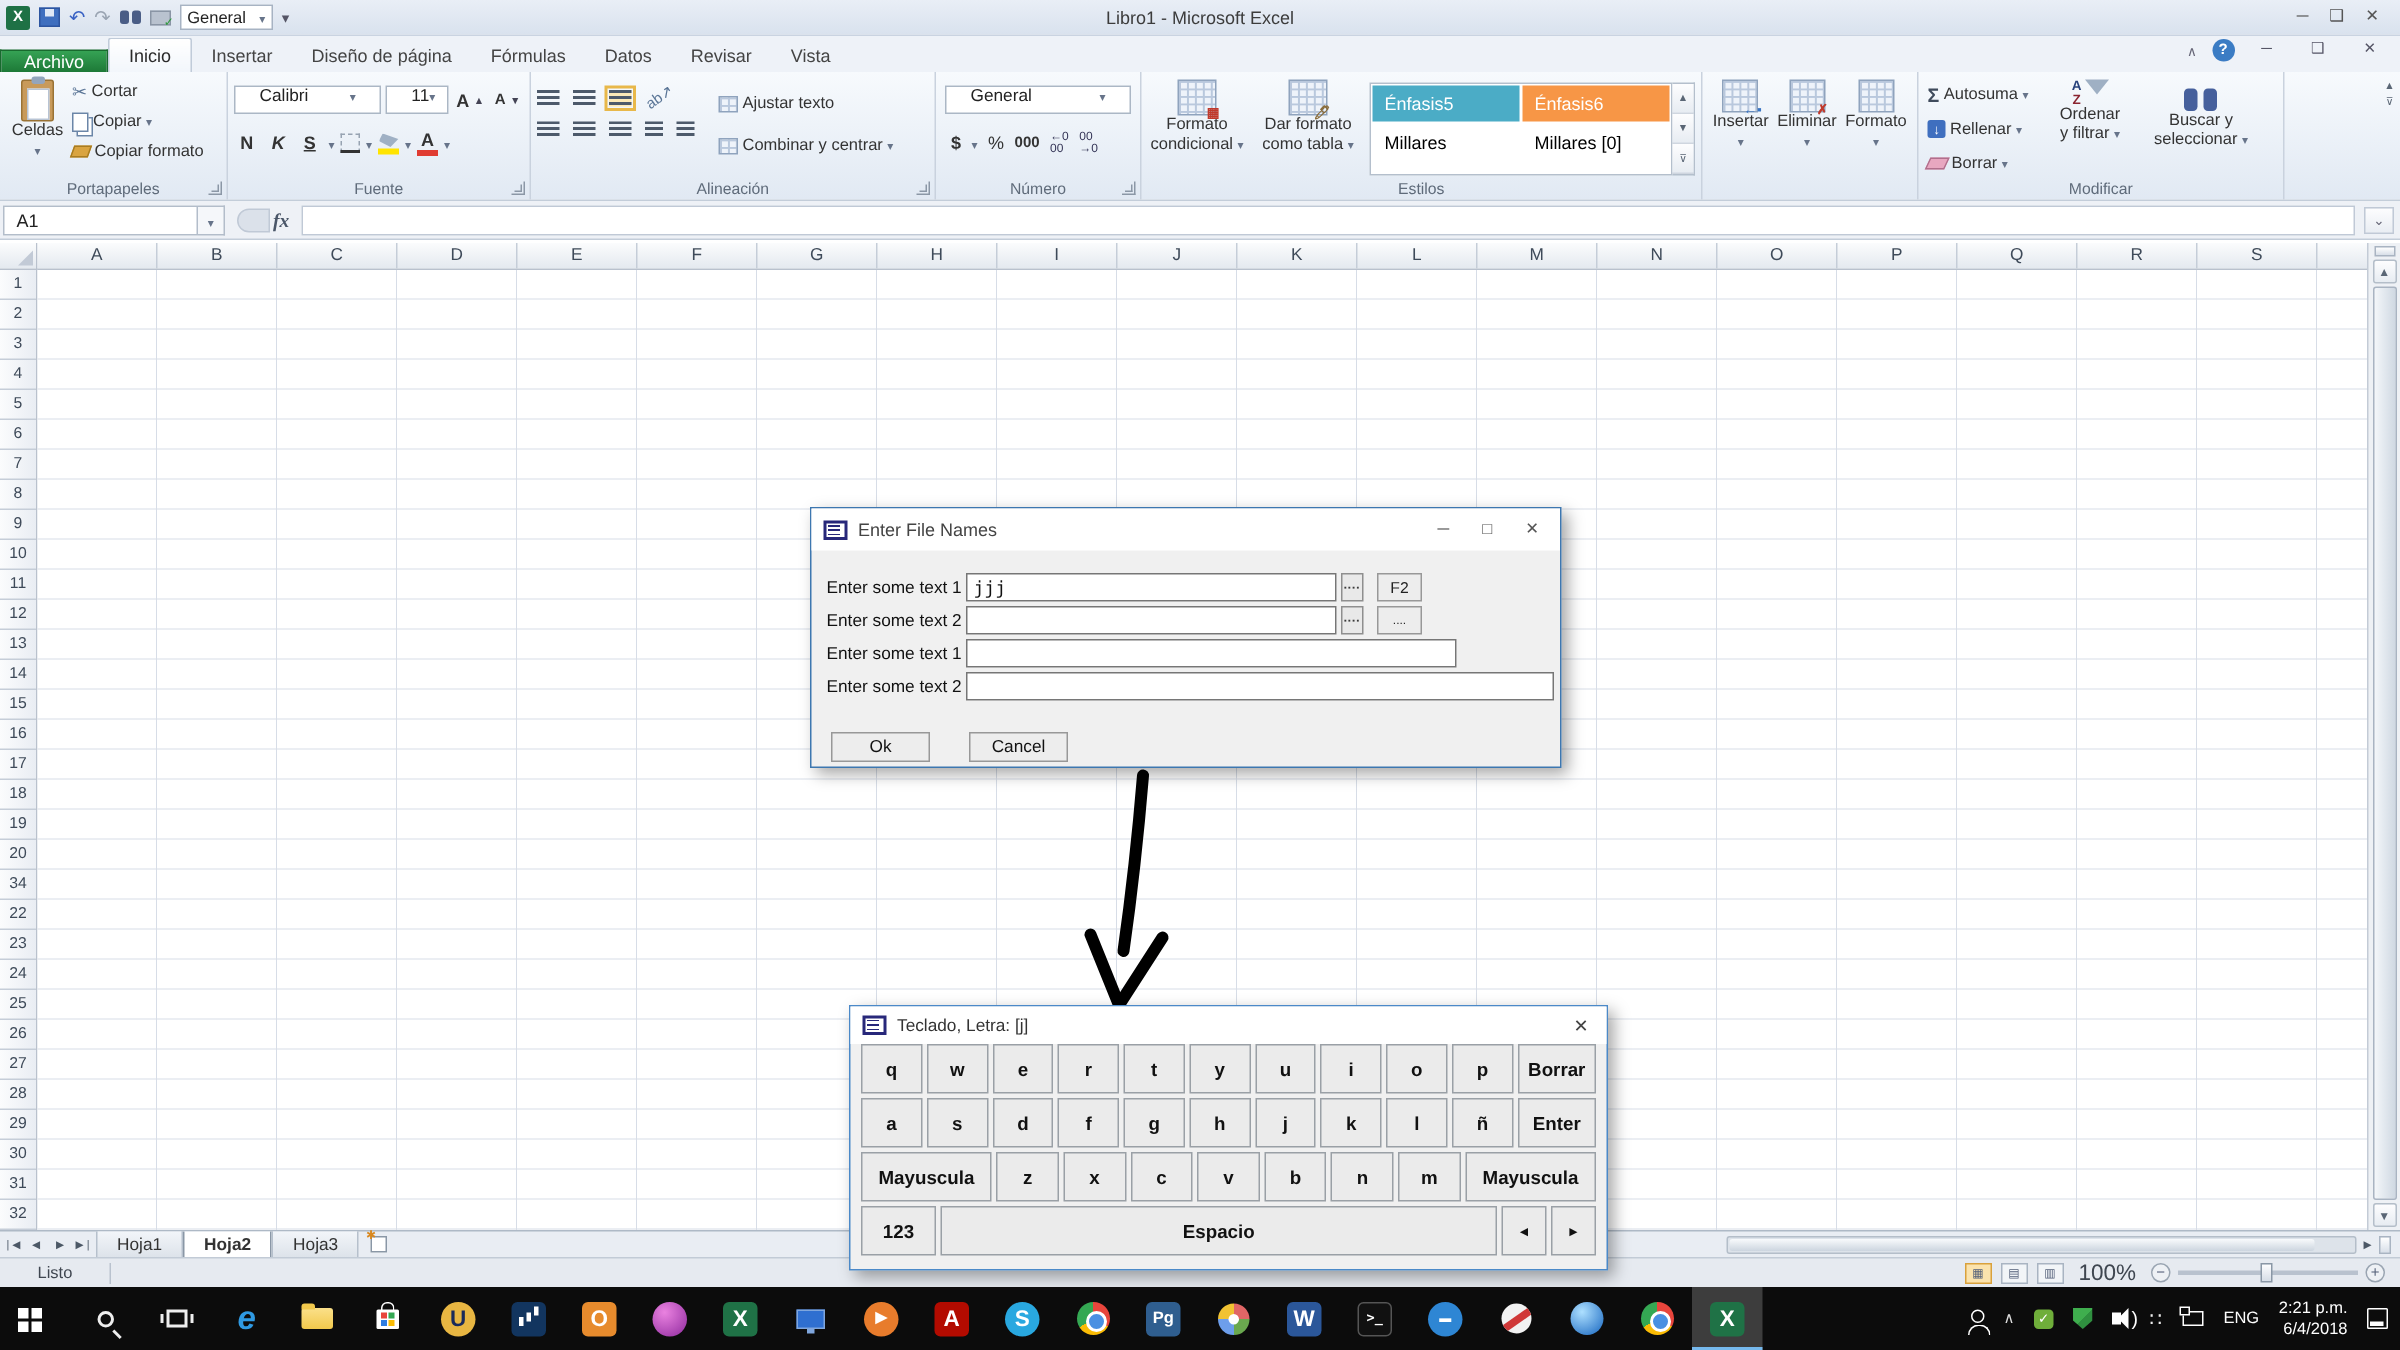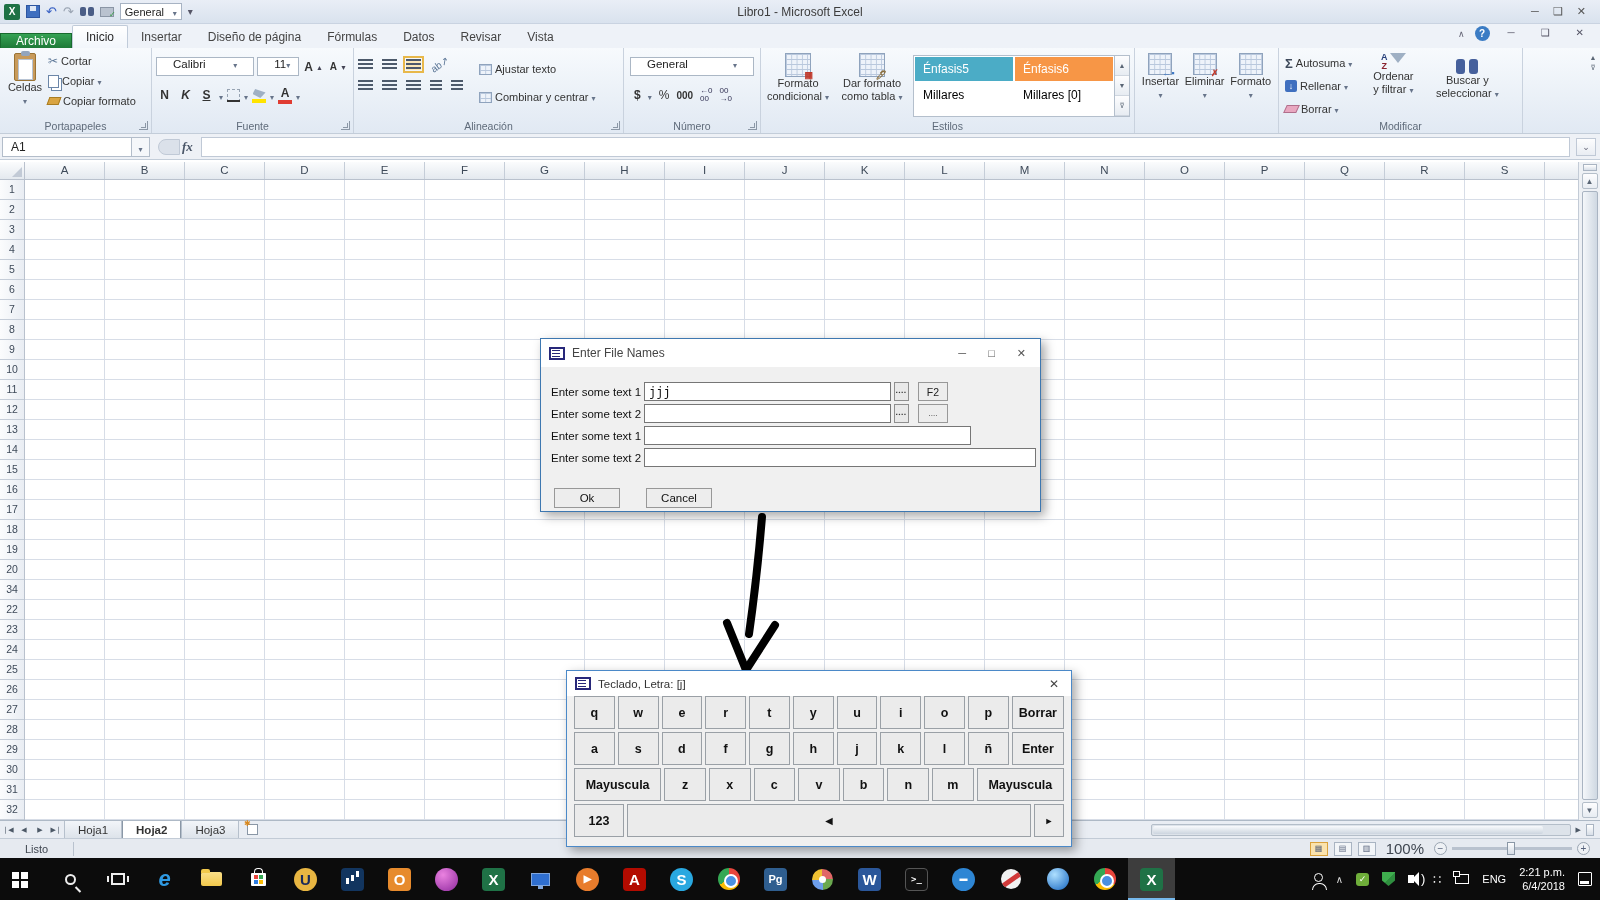--- a/index.html
+++ b/index.html
@@ -723,20 +723,21 @@
         <div class="key">c</div>
         <div class="key">v</div>
         <div class="key">b</div>
         <div class="key">n</div>
         <div class="key">m</div>
         <div class="key">Mayuscula</div>
       </div>
     <div class="kb-row kb-r4">
 
     <div class="key">123</div>
+        <div class="key">Espacio</div>
         <div class="key">◄</div>
         <div class="key">►</div>
       </div>
   </div>
 
   <div class="taskbar">
     <div class="tb-ic">
         <span class="winlogo"></span>
       </div>
     <div class="tb-ic">

